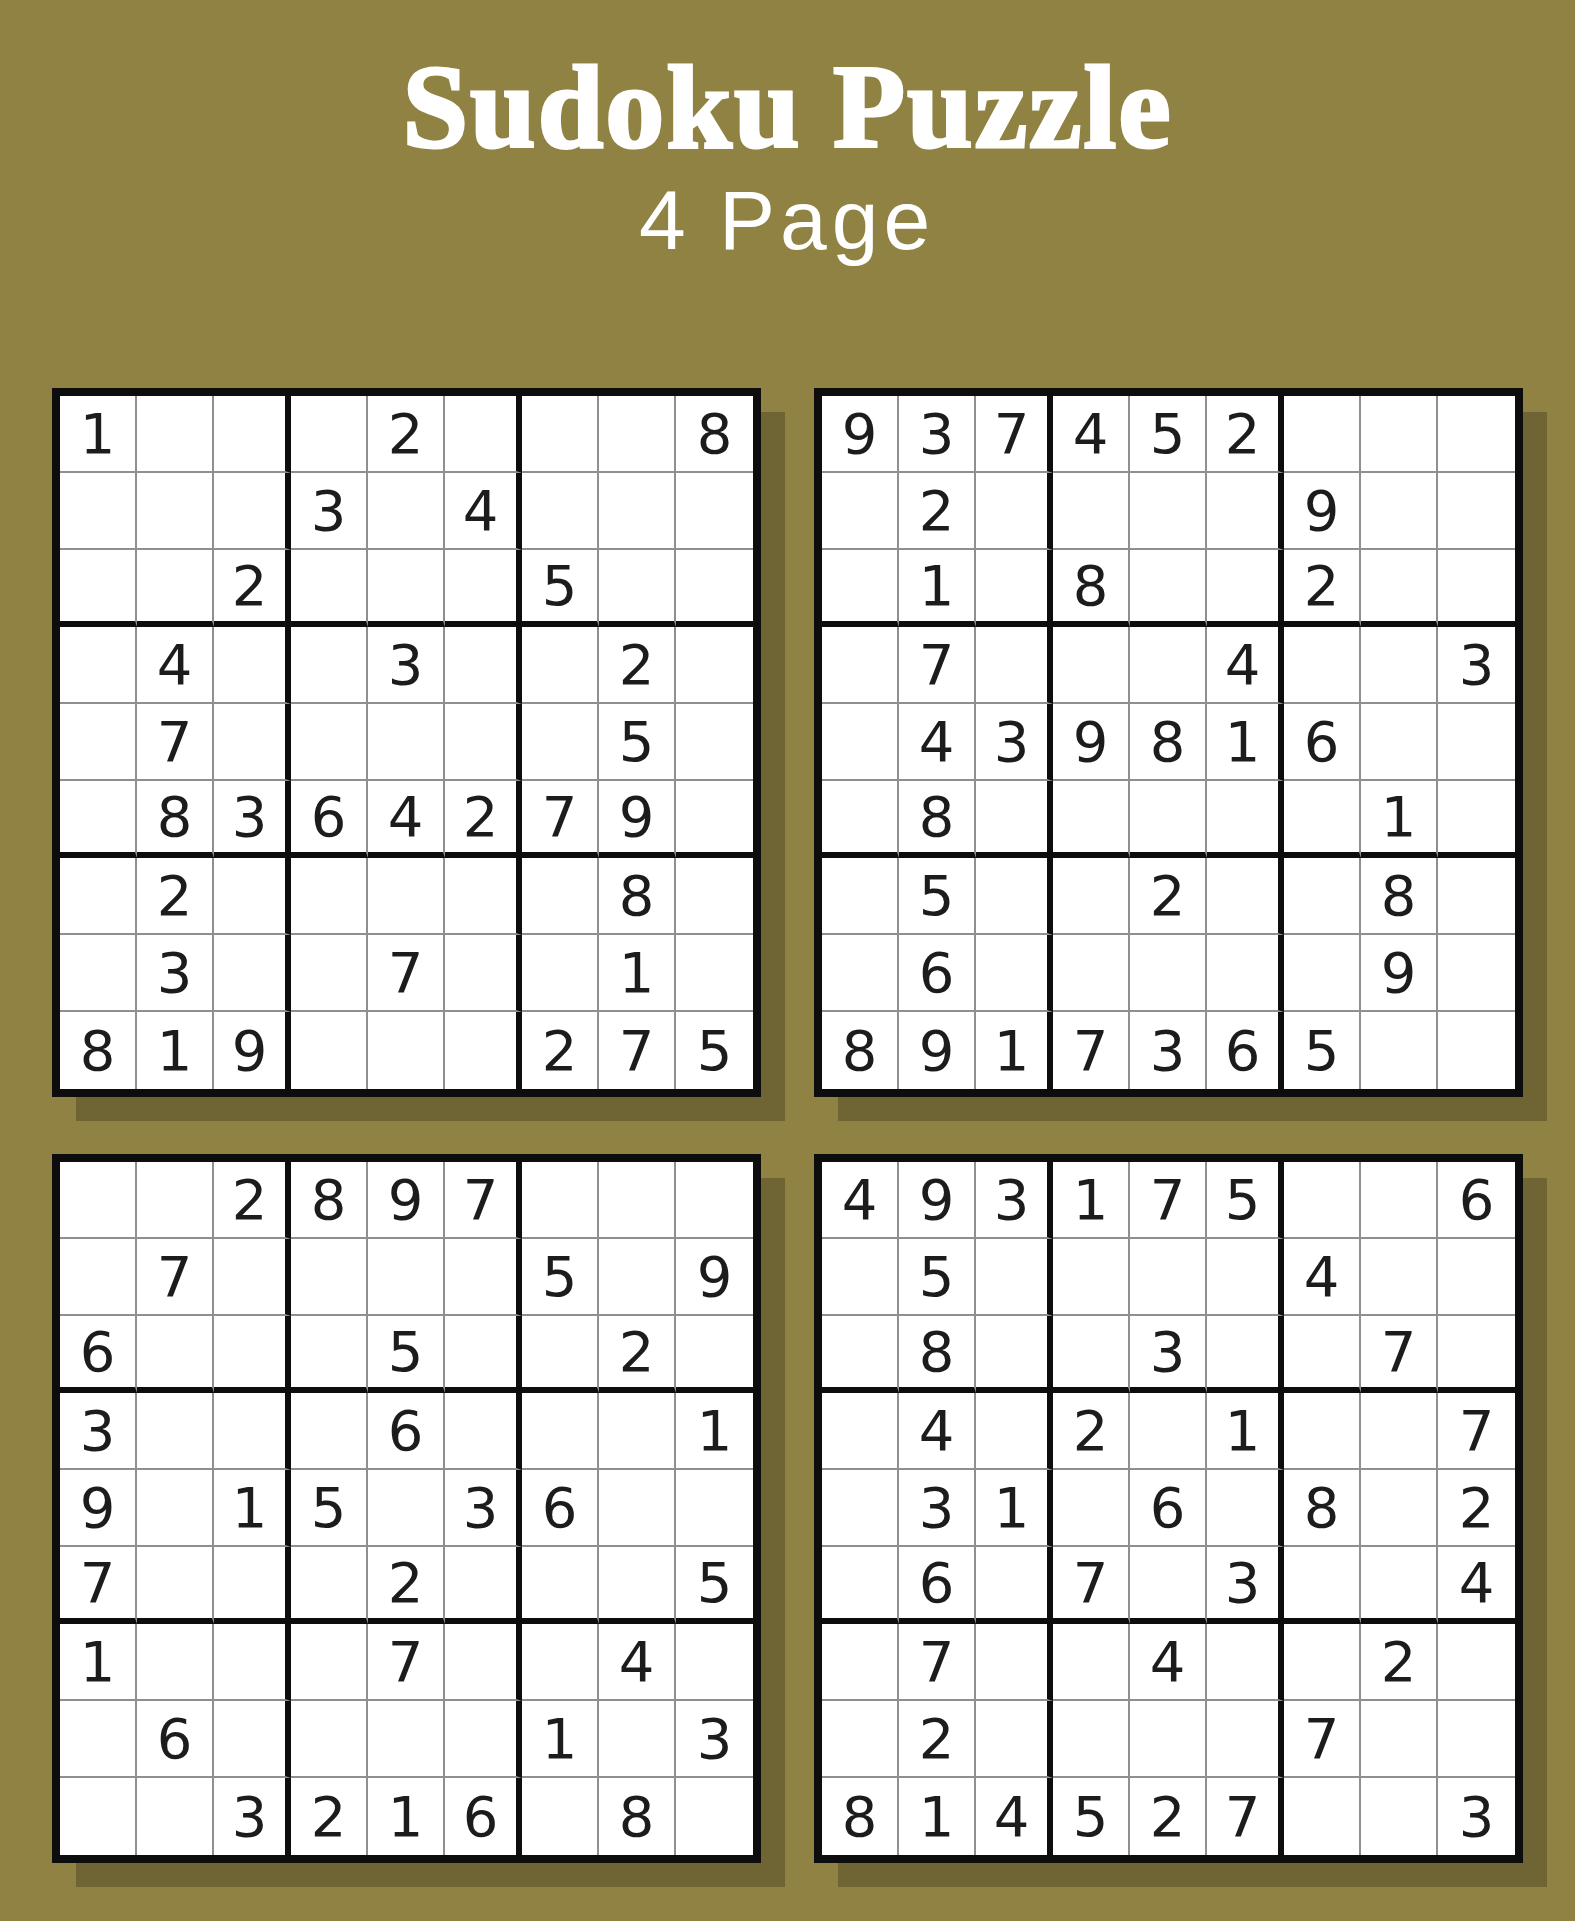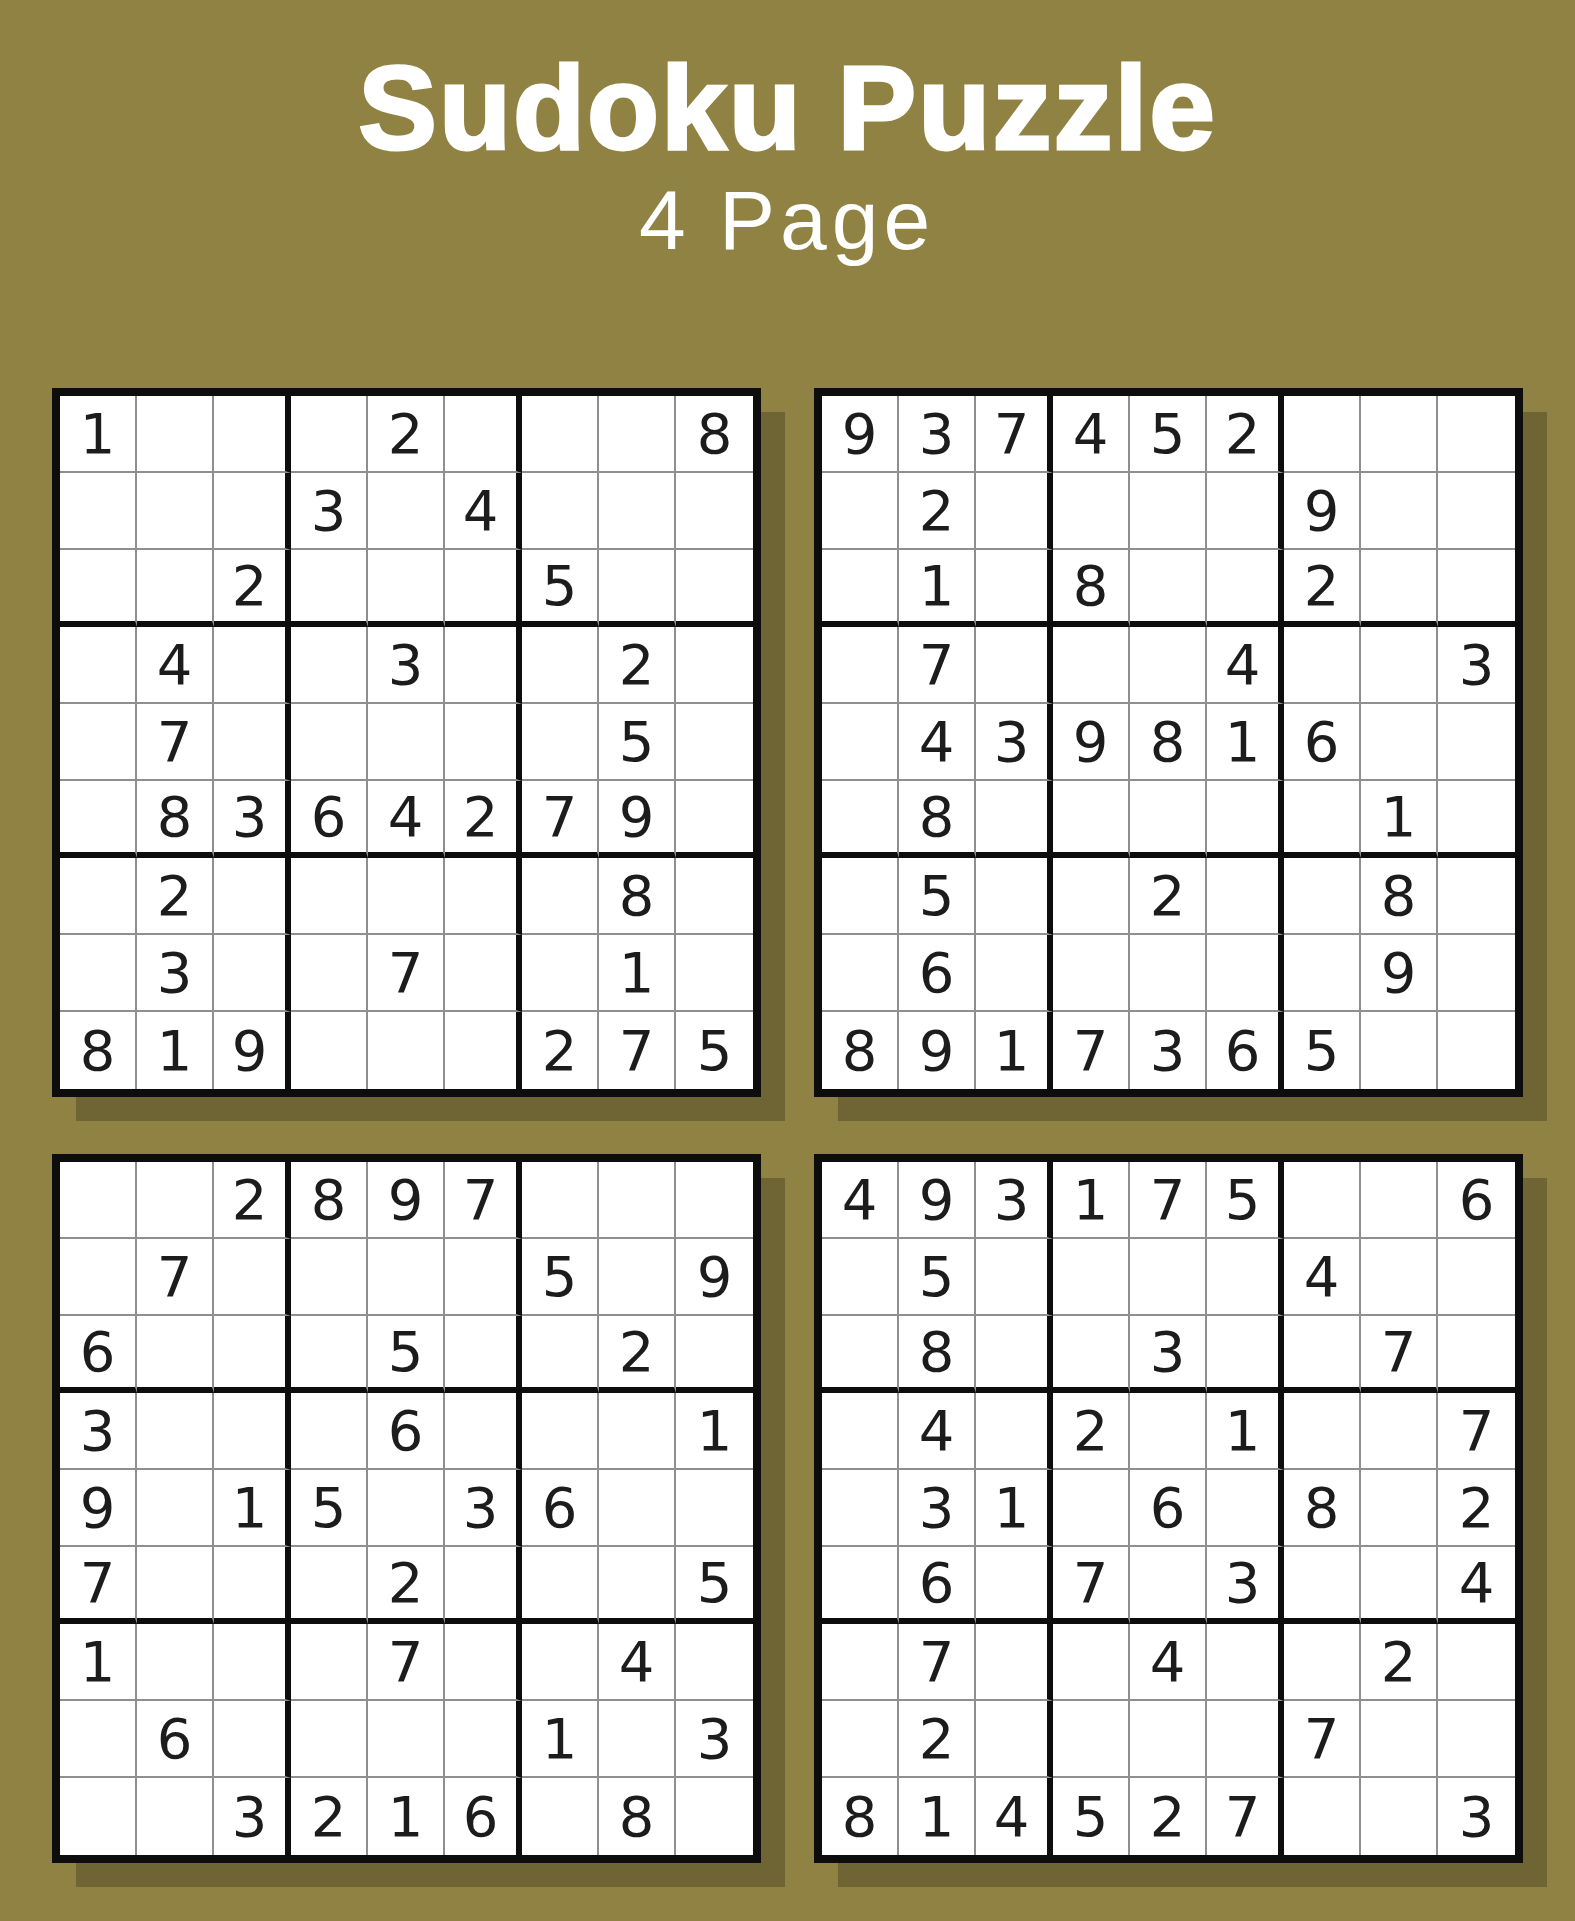--- a/index.html
+++ b/index.html
@@ -16,21 +16,21 @@
   body{
     background:var(--bg);
     font-family:"DejaVu Sans","Liberation Sans",sans-serif;
     position:relative;
     overflow:hidden;
   }
   .page-title{
     position:absolute;
     top:40px;left:0;width:1575px;
     text-align:center;
-    font-family:Liberation Sans, sans-serif;
+    font-family:Liberation Serif, serif;
     font-size:118px;
     font-weight:800;
     letter-spacing:2px;
     color:var(--title);
     -webkit-text-stroke:3px var(--title);
   }
   .page-subtitle{
     position:absolute;
     top:172px;left:0;width:1574px;
     text-align:center;

